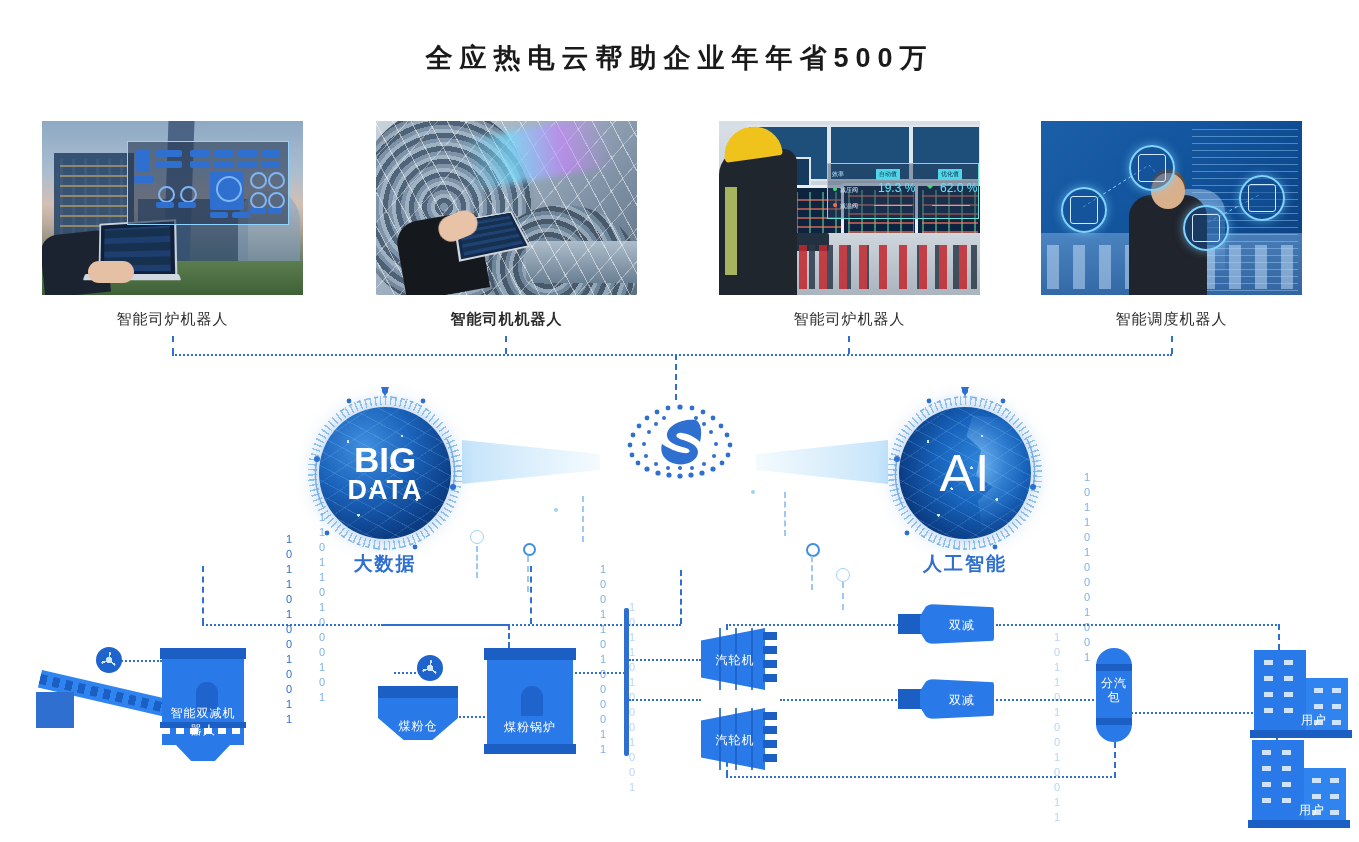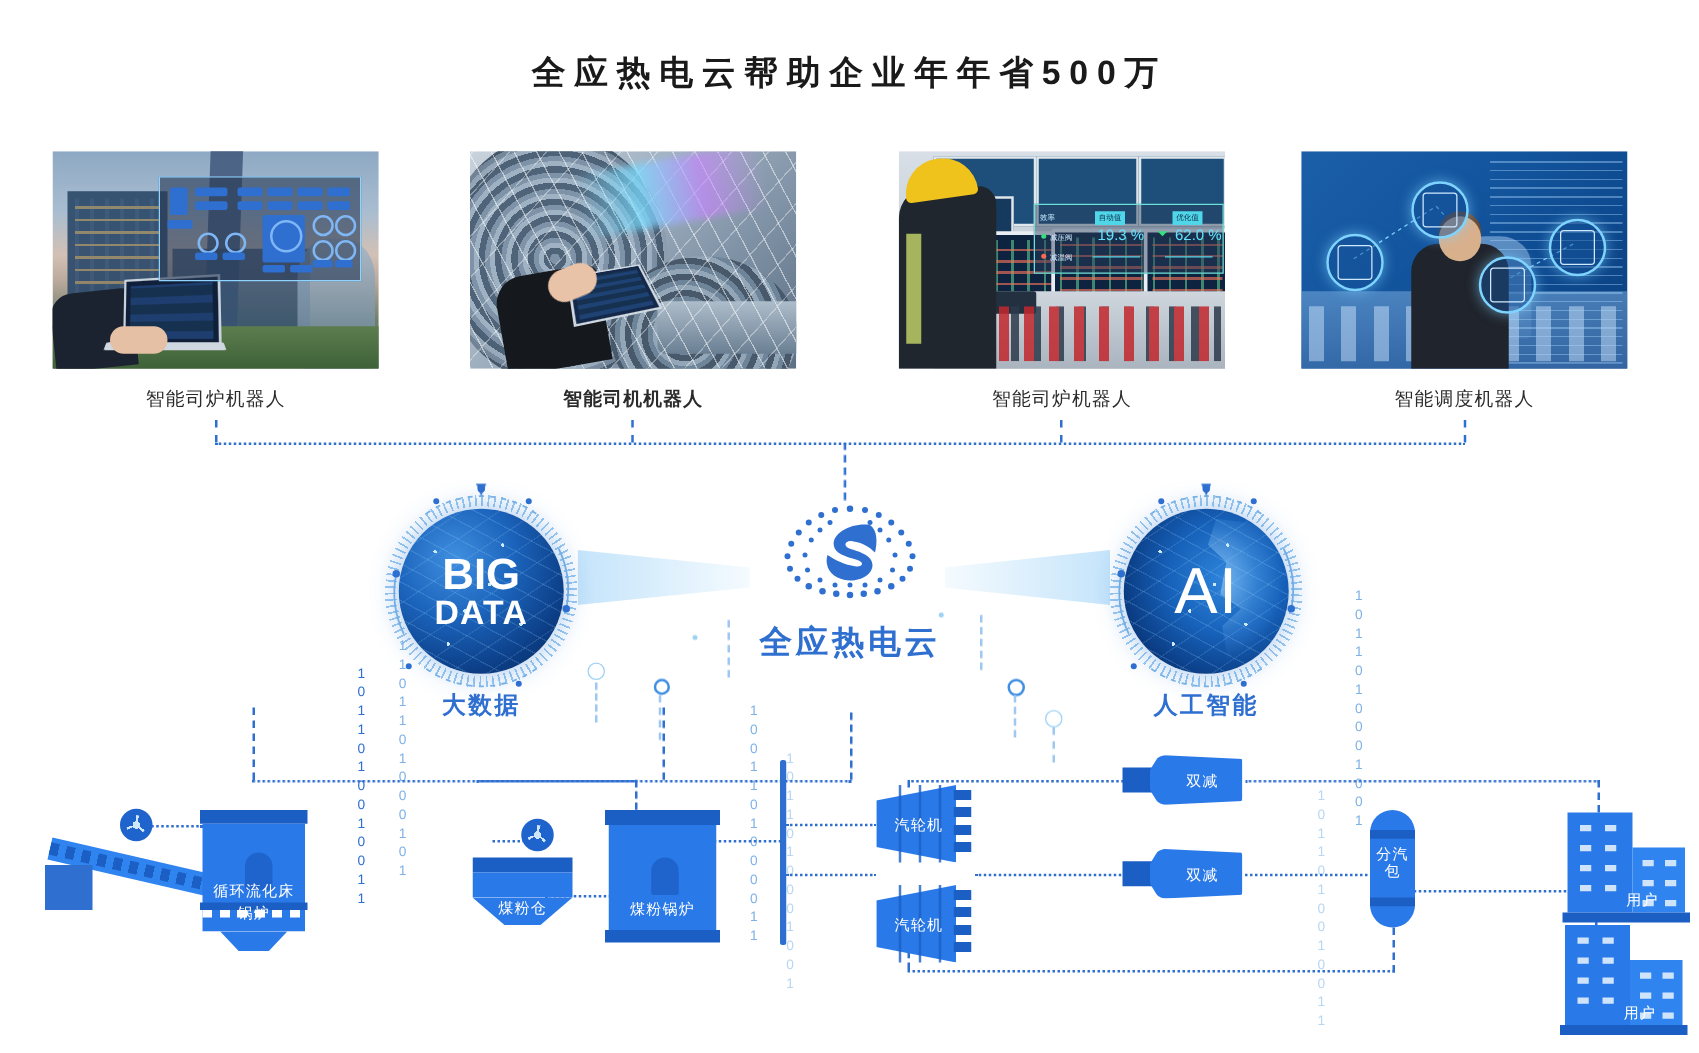--- a/index.html
+++ b/index.html
@@ -466,21 +466,20 @@
           <circle cx="110" cy="54" r="2"></circle>
         <circle cx="52" cy="62" r="2"></circle>
           <circle cx="100" cy="62" r="2"></circle>
         <circle cx="64" cy="66" r="2"></circle>
           <circle cx="88" cy="66" r="2"></circle>
           <circle cx="76" cy="66" r="2"></circle>
         <path d="M92 18 C78 16 62 24 63 34 C64 42 76 44 82 46 C88 48 86 52 80 51 C72 50 64 46 58 42 C56 48 58 56 66 60 C78 66 94 60 94 50 C94 42 82 39 76 37 C70 35 72 30 78 31 C86 32 92 36 96 40 C98 32 98 22 92 18 Z"></path>
       </g>
     </svg>
   </div>
-  <div class="cloud-cap">全应热电云</div>
 
   <div class="bin" style="left:283px;top:532px;width:12px;">1<br>0<br>1<br>1<br>0<br>1<br>0<br>0<br>1<br>0<br>0<br>1<br>1</div>
   <div class="bin soft" style="left:316px;top:510px;width:12px;">1<br>1<br>0<br>1<br>1<br>0<br>1<br>0<br>0<br>0<br>1<br>0<br>1</div>
   <div class="bin soft" style="left:597px;top:562px;width:12px;">1<br>0<br>0<br>1<br>1<br>0<br>1<br>0<br>0<br>0<br>0<br>1<br>1</div>
   <div class="bin pale" style="left:626px;top:600px;width:12px;">1<br>0<br>1<br>1<br>0<br>1<br>0<br>0<br>0<br>1<br>0<br>0<br>1</div>
   <div class="bin soft" style="left:1081px;top:470px;width:12px;">1<br>0<br>1<br>1<br>0<br>1<br>0<br>0<br>0<br>1<br>0<br>0<br>1</div>
   <div class="bin pale" style="left:1051px;top:630px;width:12px;">1<br>0<br>1<br>1<br>0<br>1<br>0<br>0<br>1<br>0<br>0<br>1<br>1</div>
 
   <div class="ring" style="left:470px;top:530px;width:12px;height:12px;"></div>
   <div class="ring" style="left:523px;top:543px;width:9px;height:9px;border-color:#3f8fe0;border-width:2.4px;"></div>
@@ -530,21 +529,21 @@
     <div class="hopbox"></div>
   </div>
   <div class="fanicon" style="left:96px;top:647px;"></div>
   <div class="boiler" style="left:162px;top:648px;width:82px;height:110px;">
     <div class="cap-t" style="left:-2px;top:0;width:86px;height:11px;"></div>
     <div class="body" style="left:0;top:11px;width:82px;height:86px;"></div>
     <div class="door" style="left:34px;top:34px;width:22px;height:30px;"></div>
     <div class="cap-t" style="left:-2px;top:74px;width:86px;height:6px;"></div>
     <div class="grate" style="left:0;top:80px;width:82px;height:6px;"></div>
     <div class="body" style="left:14px;top:97px;width:54px;height:16px;clip-path:polygon(0 0,100% 0,72% 100%,28% 100%);"></div>
-    <div class="eq-label" style="left:5px;top:57px;width:72px;text-align:center;">循环流化床锅炉</div>
+    <div class="eq-label" style="left:5px;top:57px;width:72px;text-align:center;">智能双减机器人</div>
   </div>
 
   <div class="fanicon" style="left:417px;top:655px;"></div>
   <div class="hopper" style="left:378px;top:686px;width:80px;height:56px;">
     <div style="position:absolute;left:0;top:0;width:80px;height:12px;background:#1c5fc4;"></div>
     <div style="position:absolute;left:0;top:12px;width:80px;height:20px;background:#2a79e8;"></div>
     <div style="position:absolute;left:0;top:32px;width:80px;height:22px;background:#2a79e8;clip-path:polygon(0 0,100% 0,68% 100%,32% 100%);"></div>
     <div class="eq-label" style="left:0;top:32px;width:80px;text-align:center;">煤粉仓</div>
   </div>
 

